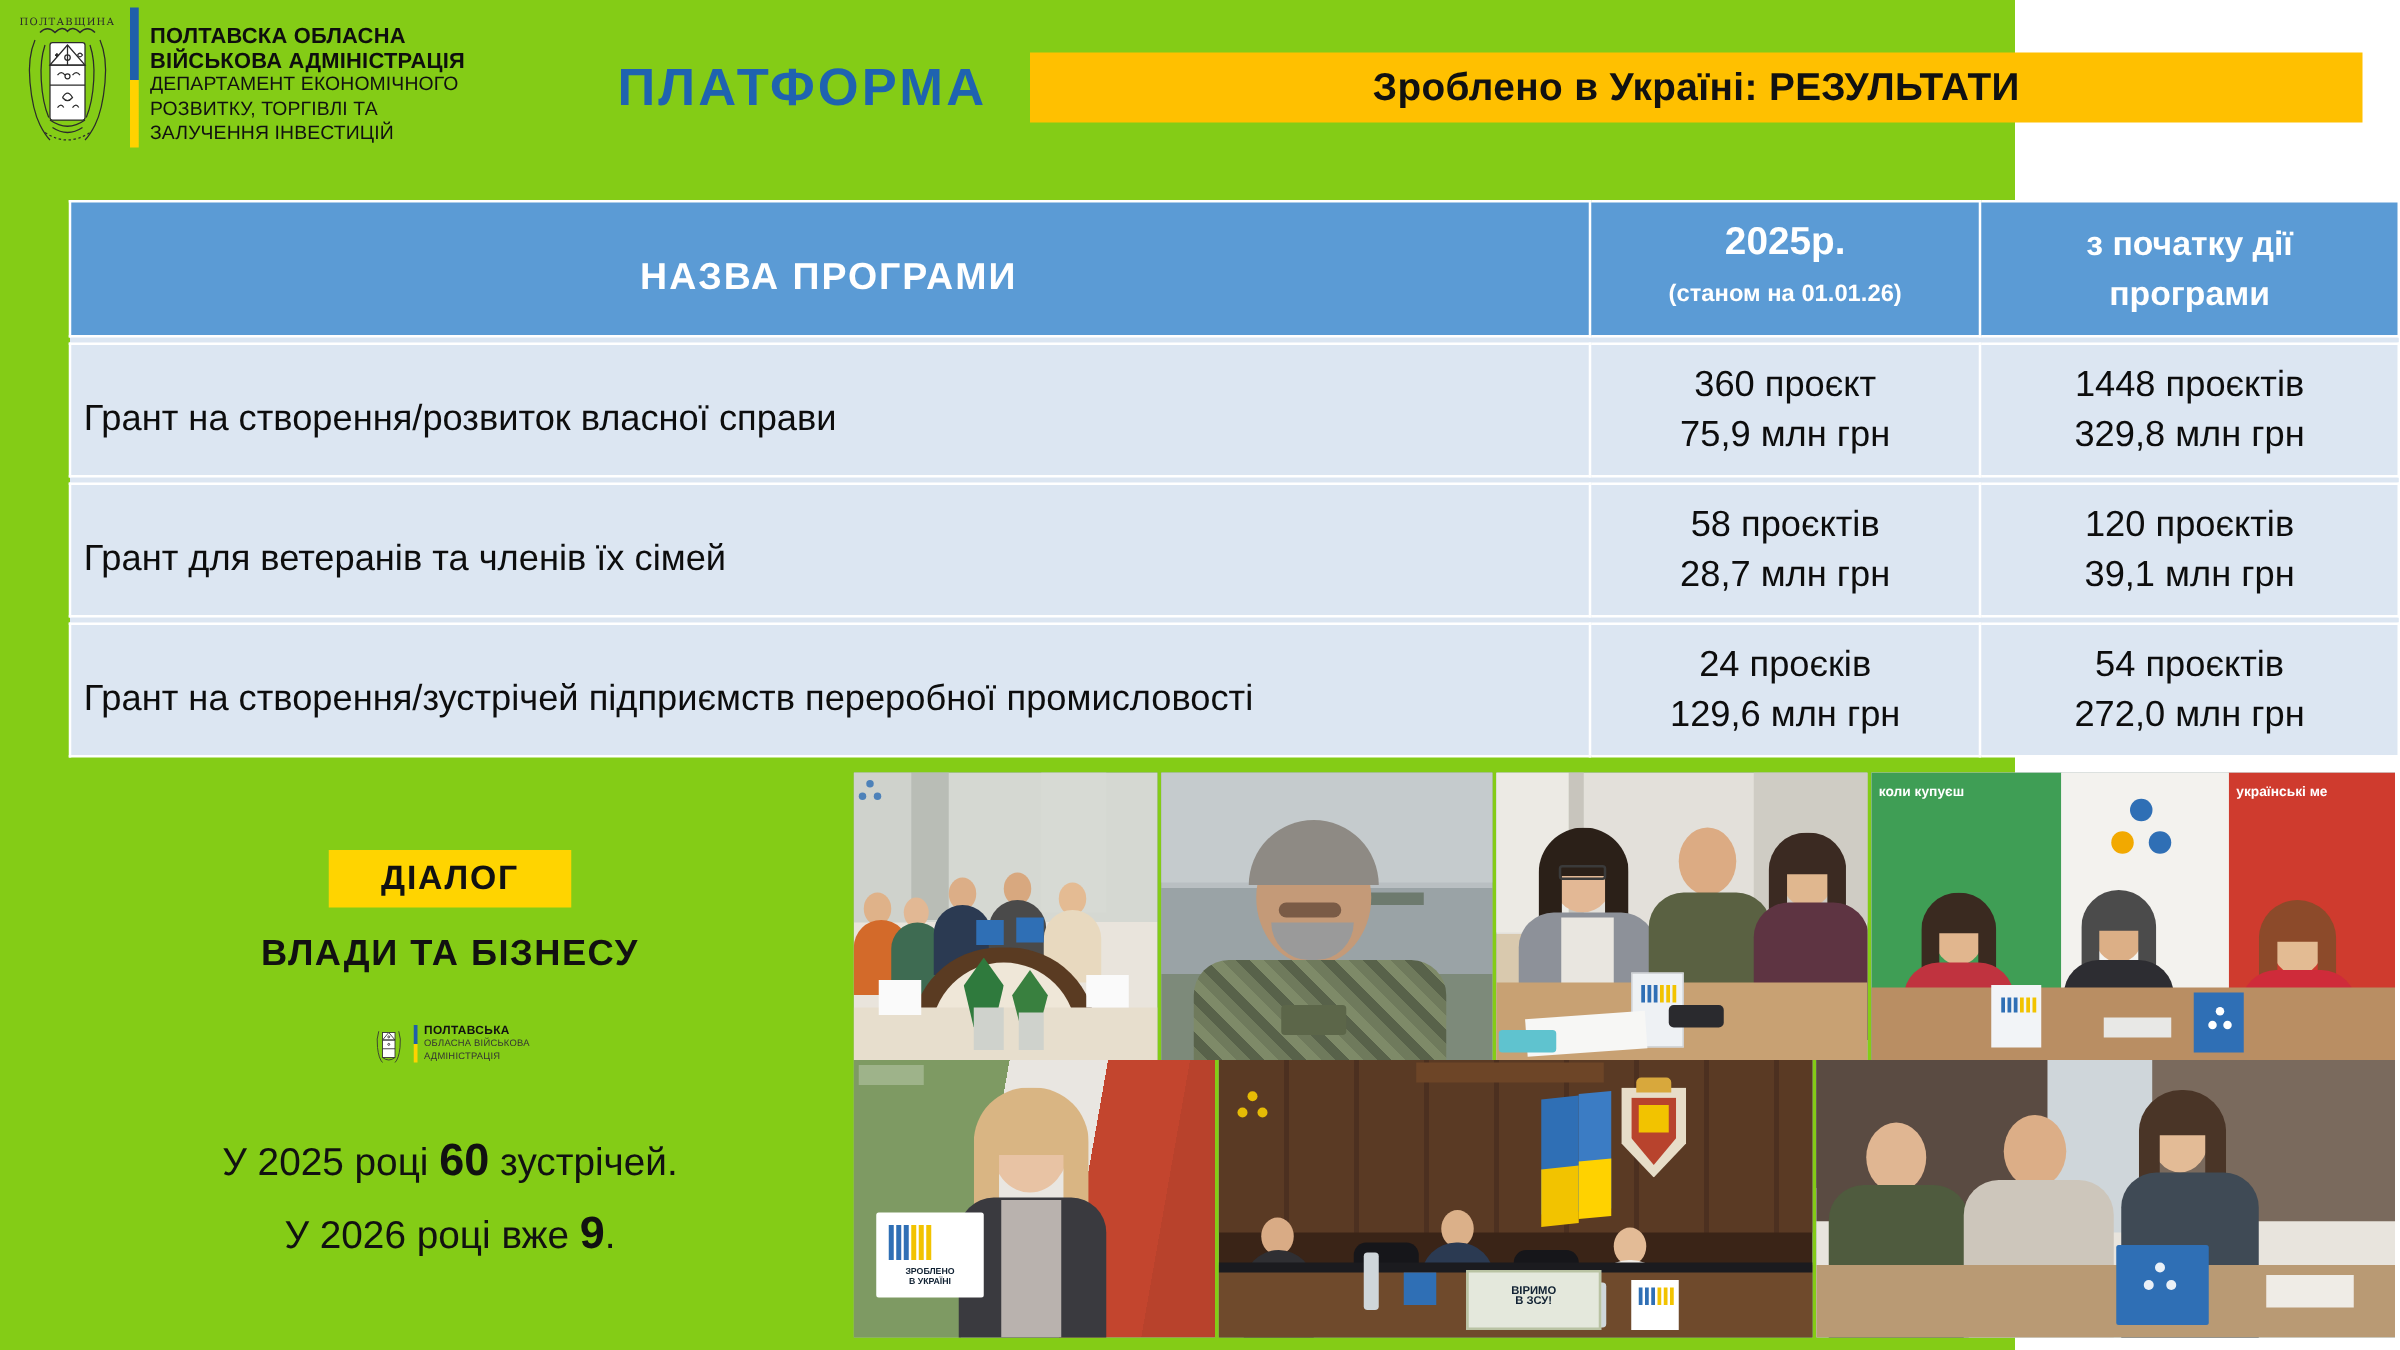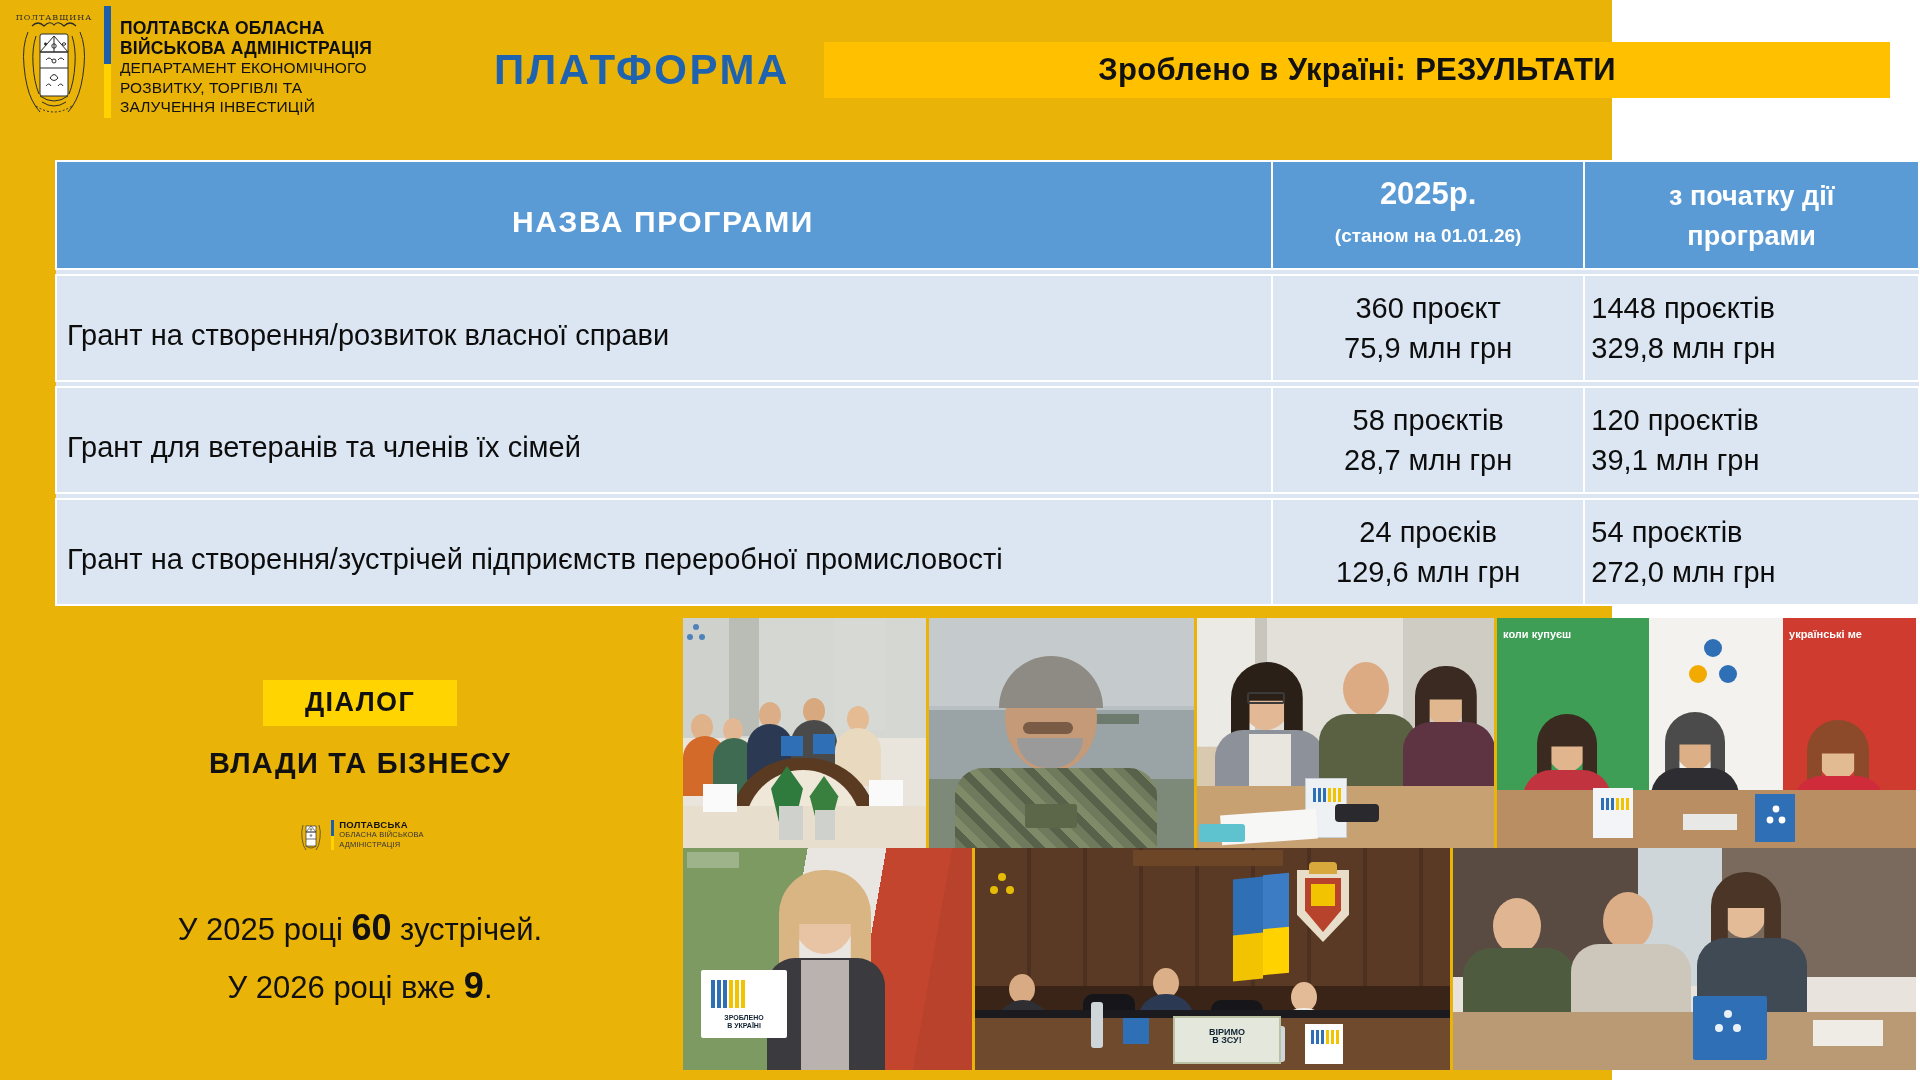--- a/index.html
+++ b/index.html
@@ -3,21 +3,21 @@
 <meta charset="utf-8">
 <style>
   * { box-sizing: border-box; margin: 0; padding: 0; }
   html, body {
     width: 1920px;
     height: 1080px;
     background: #ffffff;
     font-family: "Liberation Sans", sans-serif;
     overflow: hidden;
   }
-  .slide { position: relative; width: 1612px; height: 1080px; background: #eab308; }
+  .slide { position: relative; width: 1612px; height: 1080px; background: #84cc16; }
 
   
   .header { position: absolute; left: 0; top: 0; width: 1920px; height: 126px; }
 
   .emblem-block { position: absolute; left: 6px; top: 6px; display: flex; align-items: flex-start; }
   .emblem { width: 96px; height: 112px; position: relative; }
   .emblem svg { display:block; }
 
   .org-bar { width: 7px; align-self: stretch; margin-left: 2px;
              background: linear-gradient(to bottom, #1f5faa 0 52%, #ffd200 52% 100%); }
@@ -51,21 +51,21 @@
   }
   .th-name { font-size: 30px; font-weight: bold; letter-spacing: 1.6px; }
   .th-year { font-size: 31px; font-weight: bold; line-height: 36px; }
   .th-sub  { font-size: 19px; font-weight: bold; display:block; margin-top: 2px; text-align: center; }
   .th-since{ font-size: 27px; font-weight: bold; line-height: 33px; }
 
   .tbl tbody td { background: #dce6f2; color: #0d0d0d; }
   .col-name { width: 1090px; padding: 14px 12px 0 10px;
               font-size: 29px; line-height: 38px; text-align: justify; text-justify: inter-word; }
   .col-num  { width: 280px; text-align: center; font-size: 29px; line-height: 40px; padding: 12px 6px; }
-  .col-num2 { width: 300px; font-size: 29px; line-height: 40px; padding: 12px 6px; }
+  .col-num2 { width: 300px; text-align: center; font-size: 29px; line-height: 40px; padding: 12px 6px; }
   .rowspacer td { background: #ffffff; height: 6px; border: none; padding: 0; }
   .num-line { display: block; }
 
   
   .dialog-block { position: absolute; left: 60px; top: 680px; width: 600px; text-align: center; }
   .dialog-chip {
     display: inline-block; background: #ffd400; color: #111;
     font-size: 27px; font-weight: bold; letter-spacing: 1.4px;
     padding: 7px 42px 8px 42px;
   }

